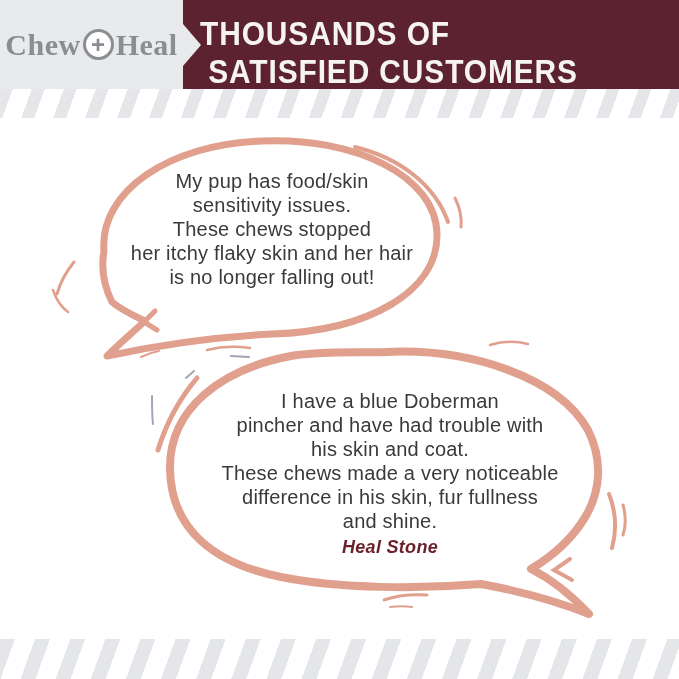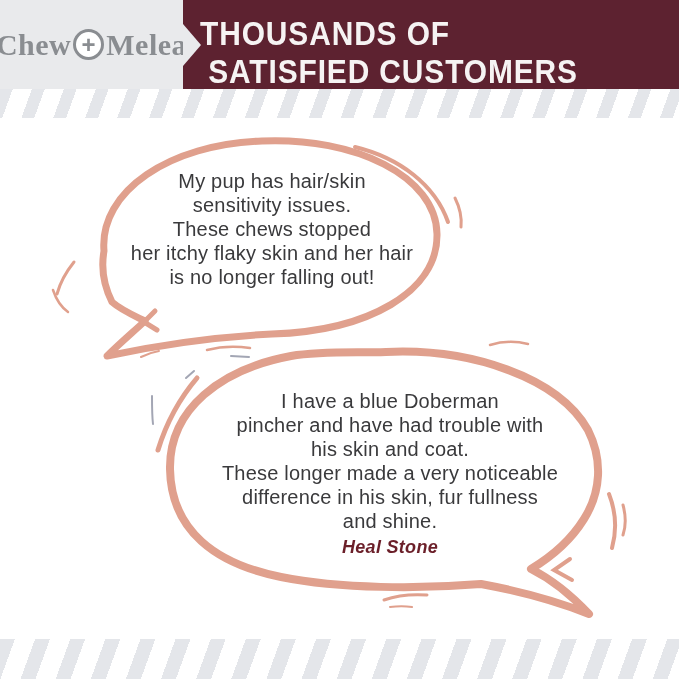--- a/index.html
+++ b/index.html
@@ -78,21 +78,21 @@
 </style>
 </head>
 <body>
 
 <div class="canvas">
 
   <div class="logo-box">
     <div class="logo">
       <span>Chew</span>
       <span class="plus-badge">+</span>
-      <span>Melea</span>
+      <span>Heal</span>
     </div>
   </div>
 
   <div class="banner">
     <div class="banner-line">THOUSANDS OF</div>
     <div class="banner-line">SATISFIED CUSTOMERS</div>
   </div>
 
   <div class="stripes top"></div>
   <div class="stripes bottom"></div>
@@ -133,30 +133,30 @@
     <path class="accent-gray" stroke-width="2" d="M 186 378 L 194 371"></path>
     <path class="accent" stroke-width="2" d="M 141 357 C 147 354, 153 352, 159 351"></path>
     <path class="accent" stroke-width="4" d="M 609 494 C 616 512, 617 530, 612 548"></path>
     <path class="accent" stroke-width="3" d="M 623 505 C 626 516, 626 526, 623 535"></path>
     <path class="accent" stroke-width="4" d="M 570 559 L 554 570 L 572 580"></path>
     <path class="accent" stroke-width="3" d="M 384 600 C 398 595, 412 594, 427 595"></path>
     <path class="accent" stroke-width="2" d="M 390 607 C 398 606, 405 606, 412 607"></path>
   </svg>
 
   <div class="quote-block t1">
-    <div class="quote">My pup has hair/skin
+    <div class="quote">My pup has food/skin
 sensitivity issues.
 These chews stopped
 her itchy flaky skin and her hair
 is no longer falling out!</div>
   </div>
 
   <div class="quote-block t2">
     <div class="quote">I have a blue Doberman
 pincher and have had trouble with
 his skin and coat.
-These longer made a very noticeable
+These chews made a very noticeable
 difference in his skin, fur fullness
 and shine.</div>
     <div class="author">Heal Stone</div>
   </div>
 
 </div>
 
 </body></html>

